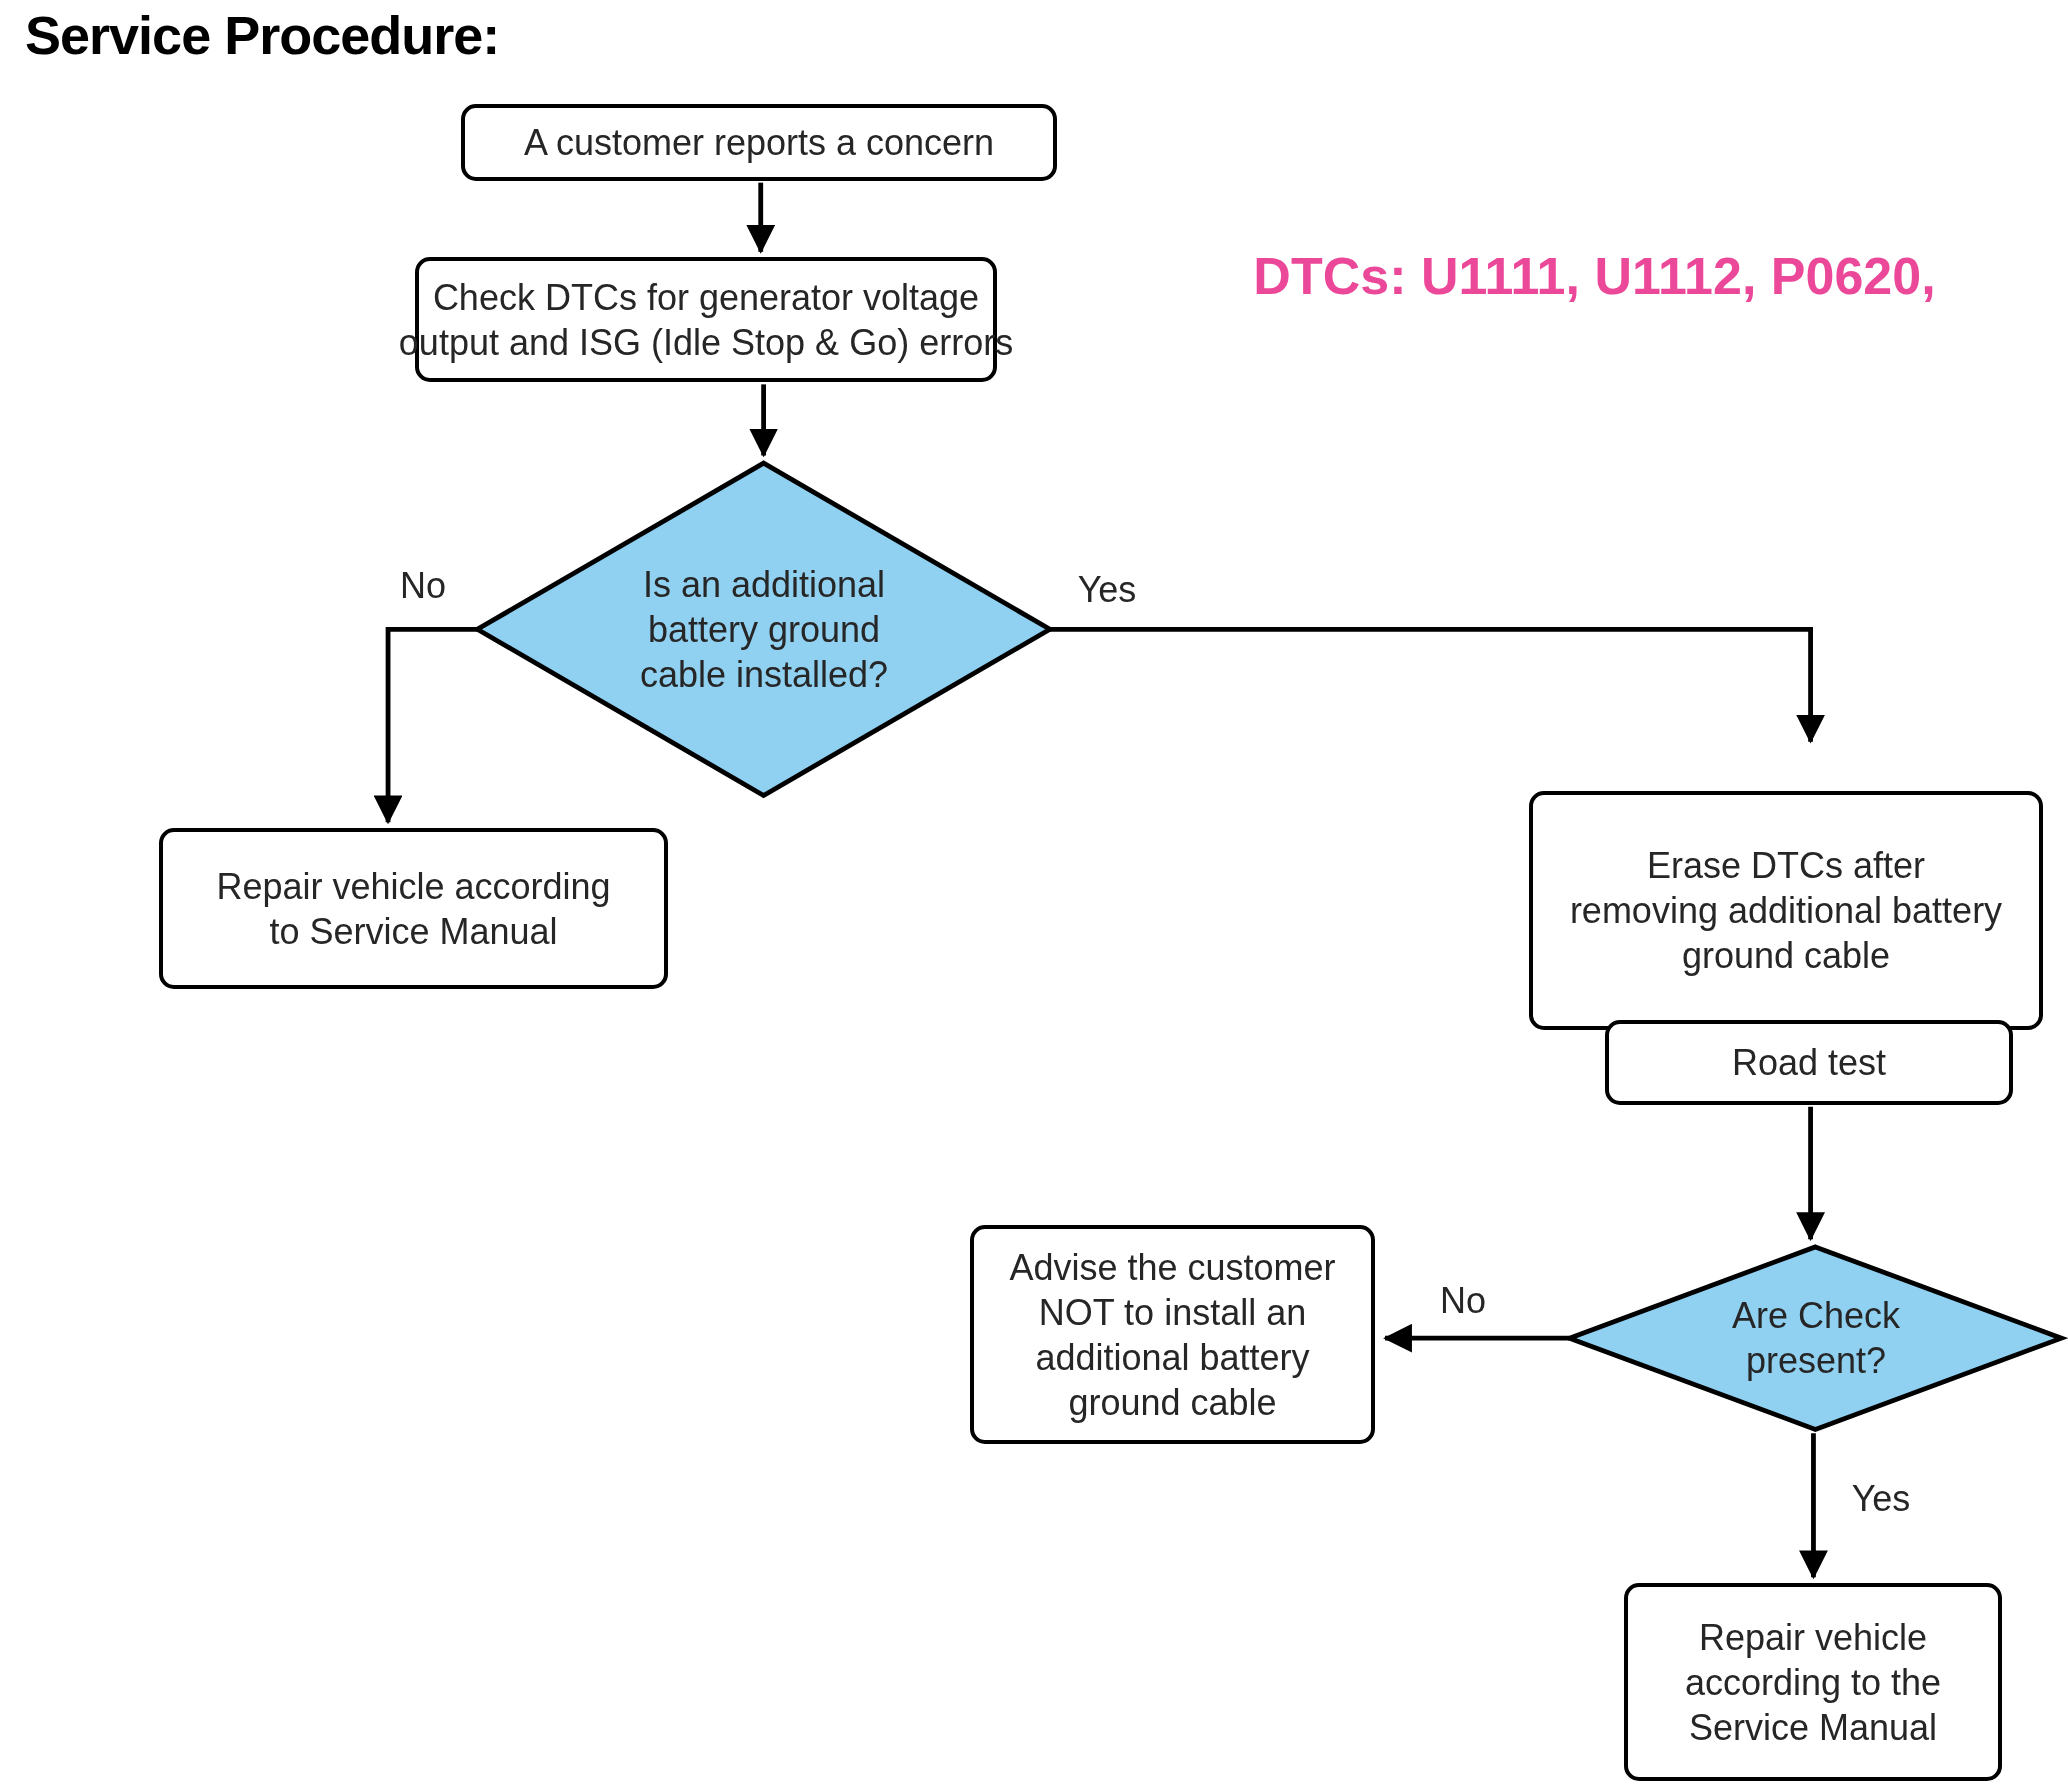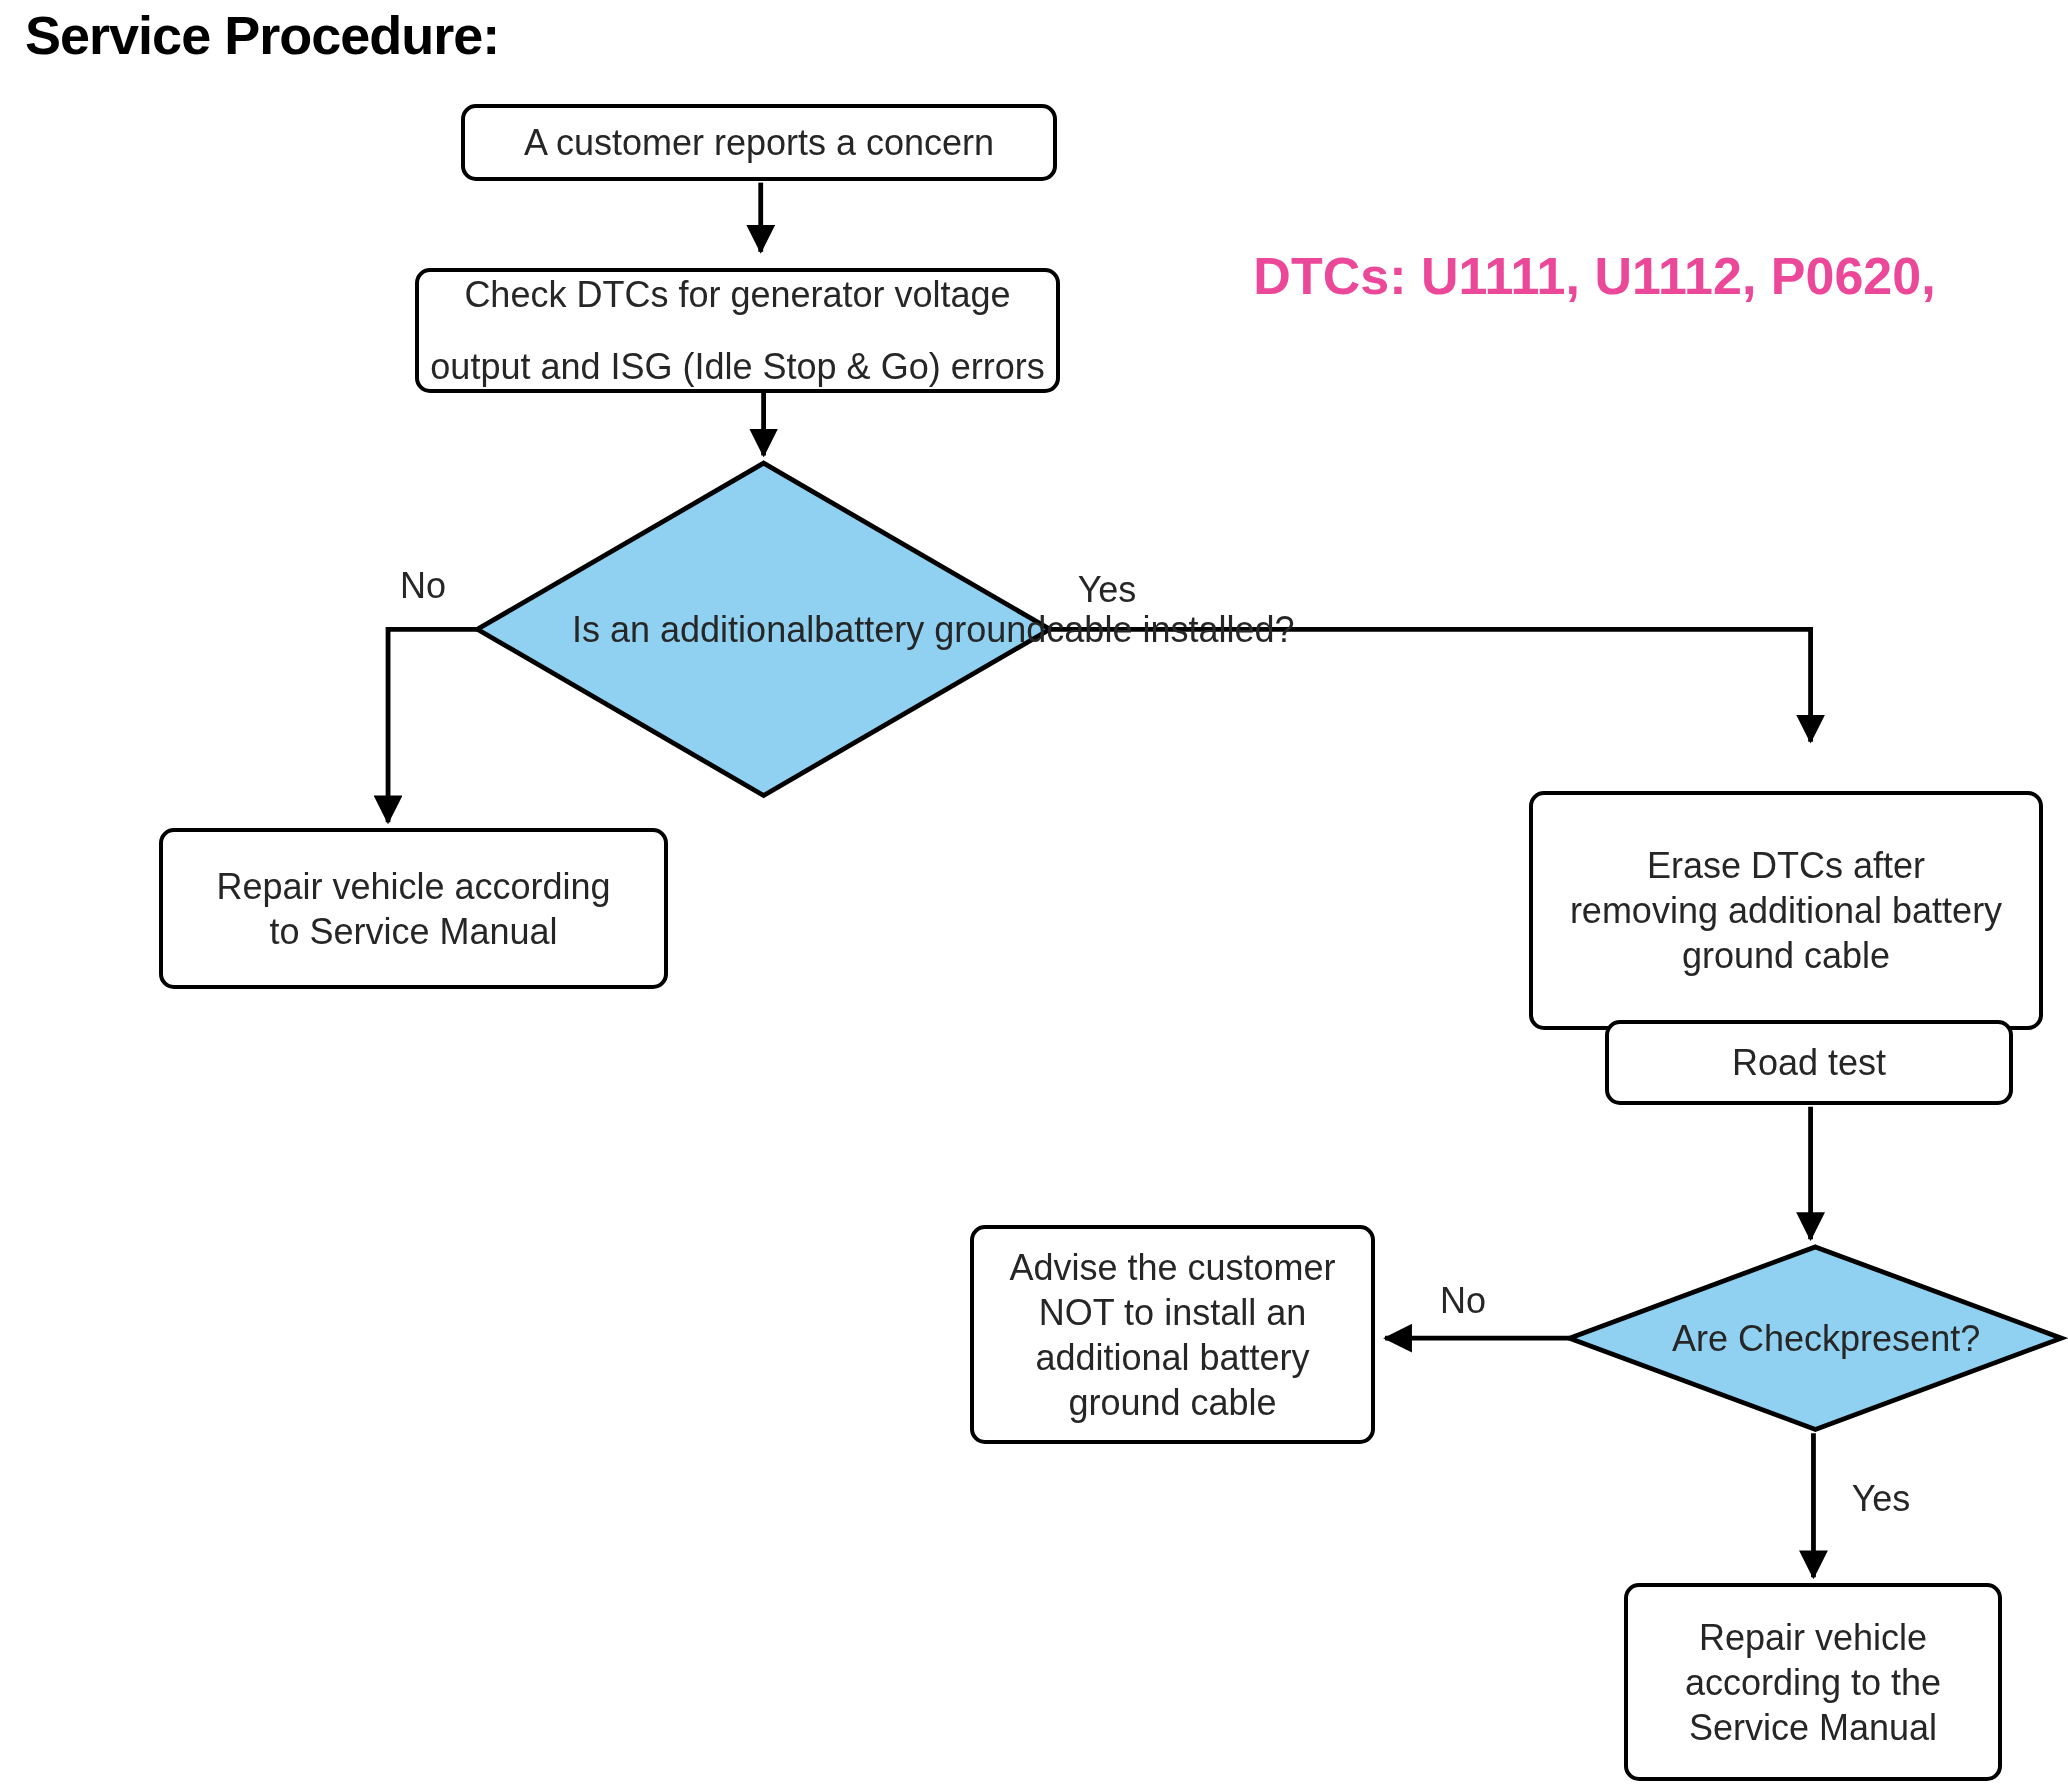--- a/index.html
+++ b/index.html
@@ -69,21 +69,21 @@
     align-items: center;
     justify-content: center;
     text-align: center;
     font-size: 36px;
     line-height: 45px;
     white-space: nowrap;
   }
   .diamond-text {
     position: absolute;
     display: flex;
-    flex-direction: row;
+    flex-direction: column;
     align-items: center;
     justify-content: flex-start;
     text-align: center;
     font-size: 36px;
     line-height: 45px;
     white-space: nowrap;
     pointer-events: none;
   }
   .edge-label {
     position: absolute;
@@ -121,21 +121,21 @@
   <div class="page-title">Service Procedure:</div>
 
   <div class="dtc-note">
     <div class="line1">DTCs: U1111, U1112, P0620,</div>
   </div>
 
   <div class="node" style="left:461px; top:104px; width:596px; height:77px;">
     <div>A customer reports a concern</div>
   </div>
 
-  <div class="node" style="left:415px; top:268px; width:645px; height:125px;justify-content:space-between;">
+  <div class="node" style="left:415px; top:257px; width:582px; height:125px;">
     <div>Check DTCs for generator voltage</div>
     <div>output and ISG (Idle Stop &amp; Go) errors</div>
   </div>
 
   <div class="node" style="left:159px; top:828px; width:509px; height:161px;">
     <div>Repair vehicle according</div>
     <div>to Service Manual</div>
   </div>
 
   <div class="node" style="left:1529px; top:747px; width:514px; height:239px;margin-top:44px;">

